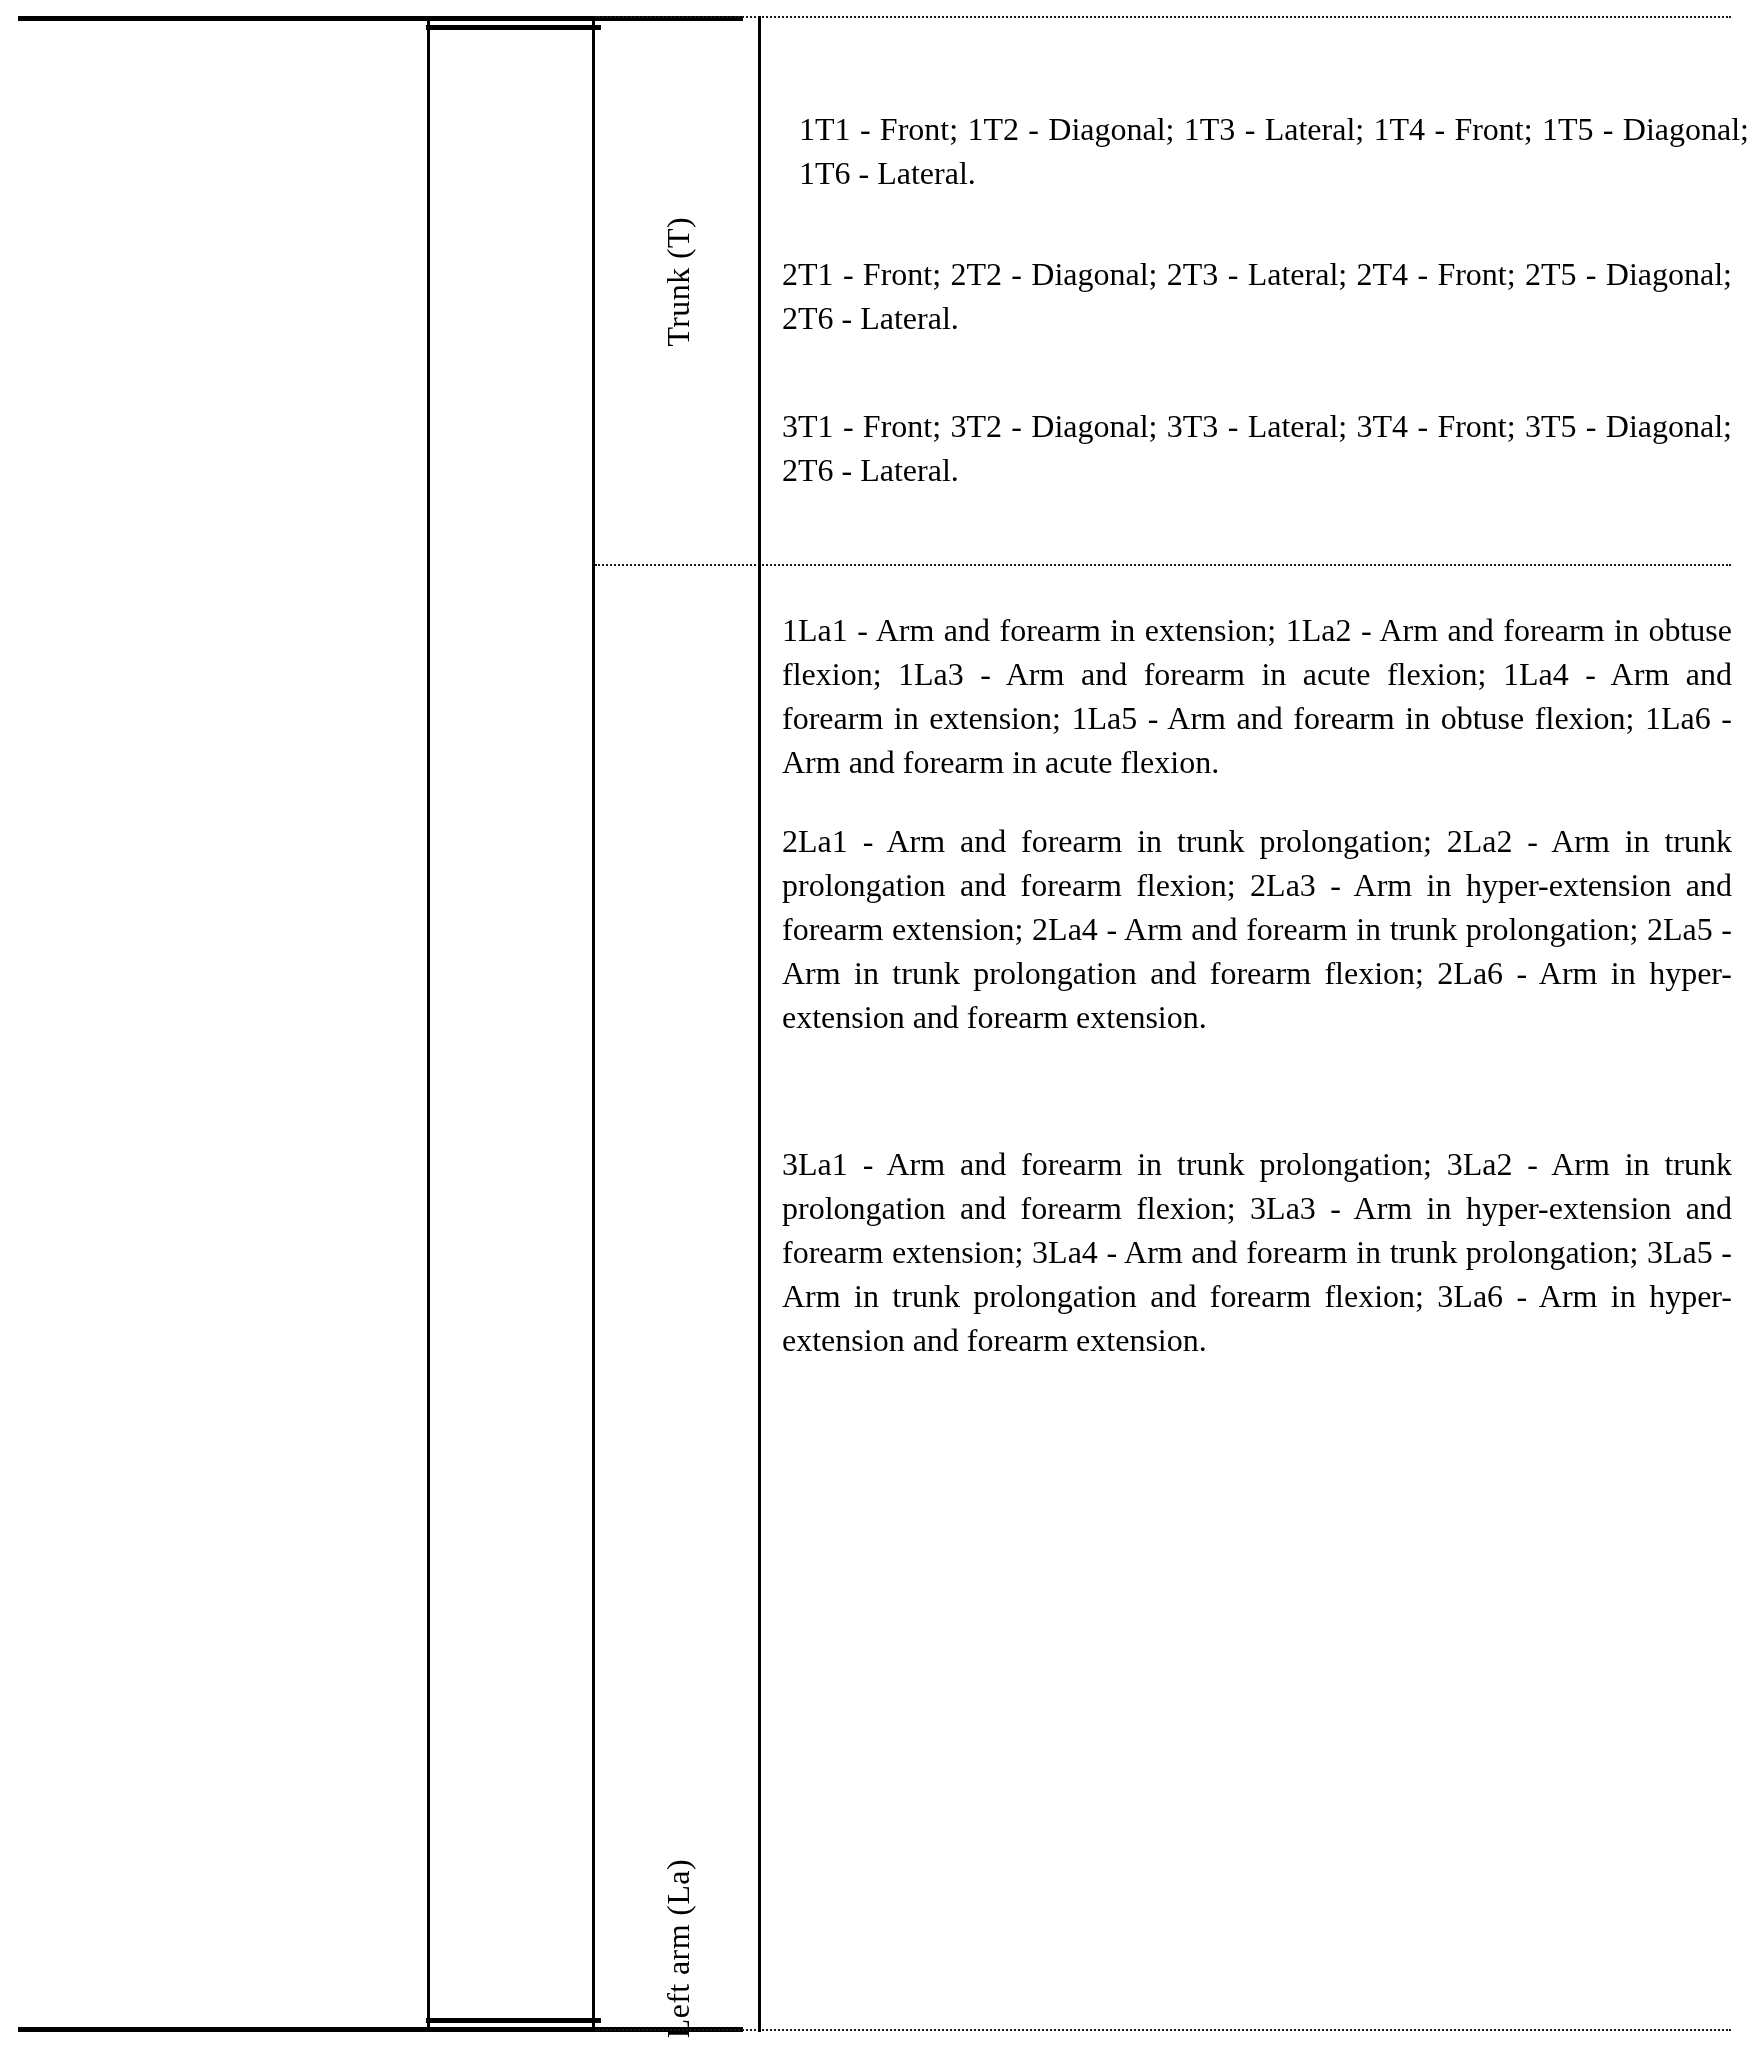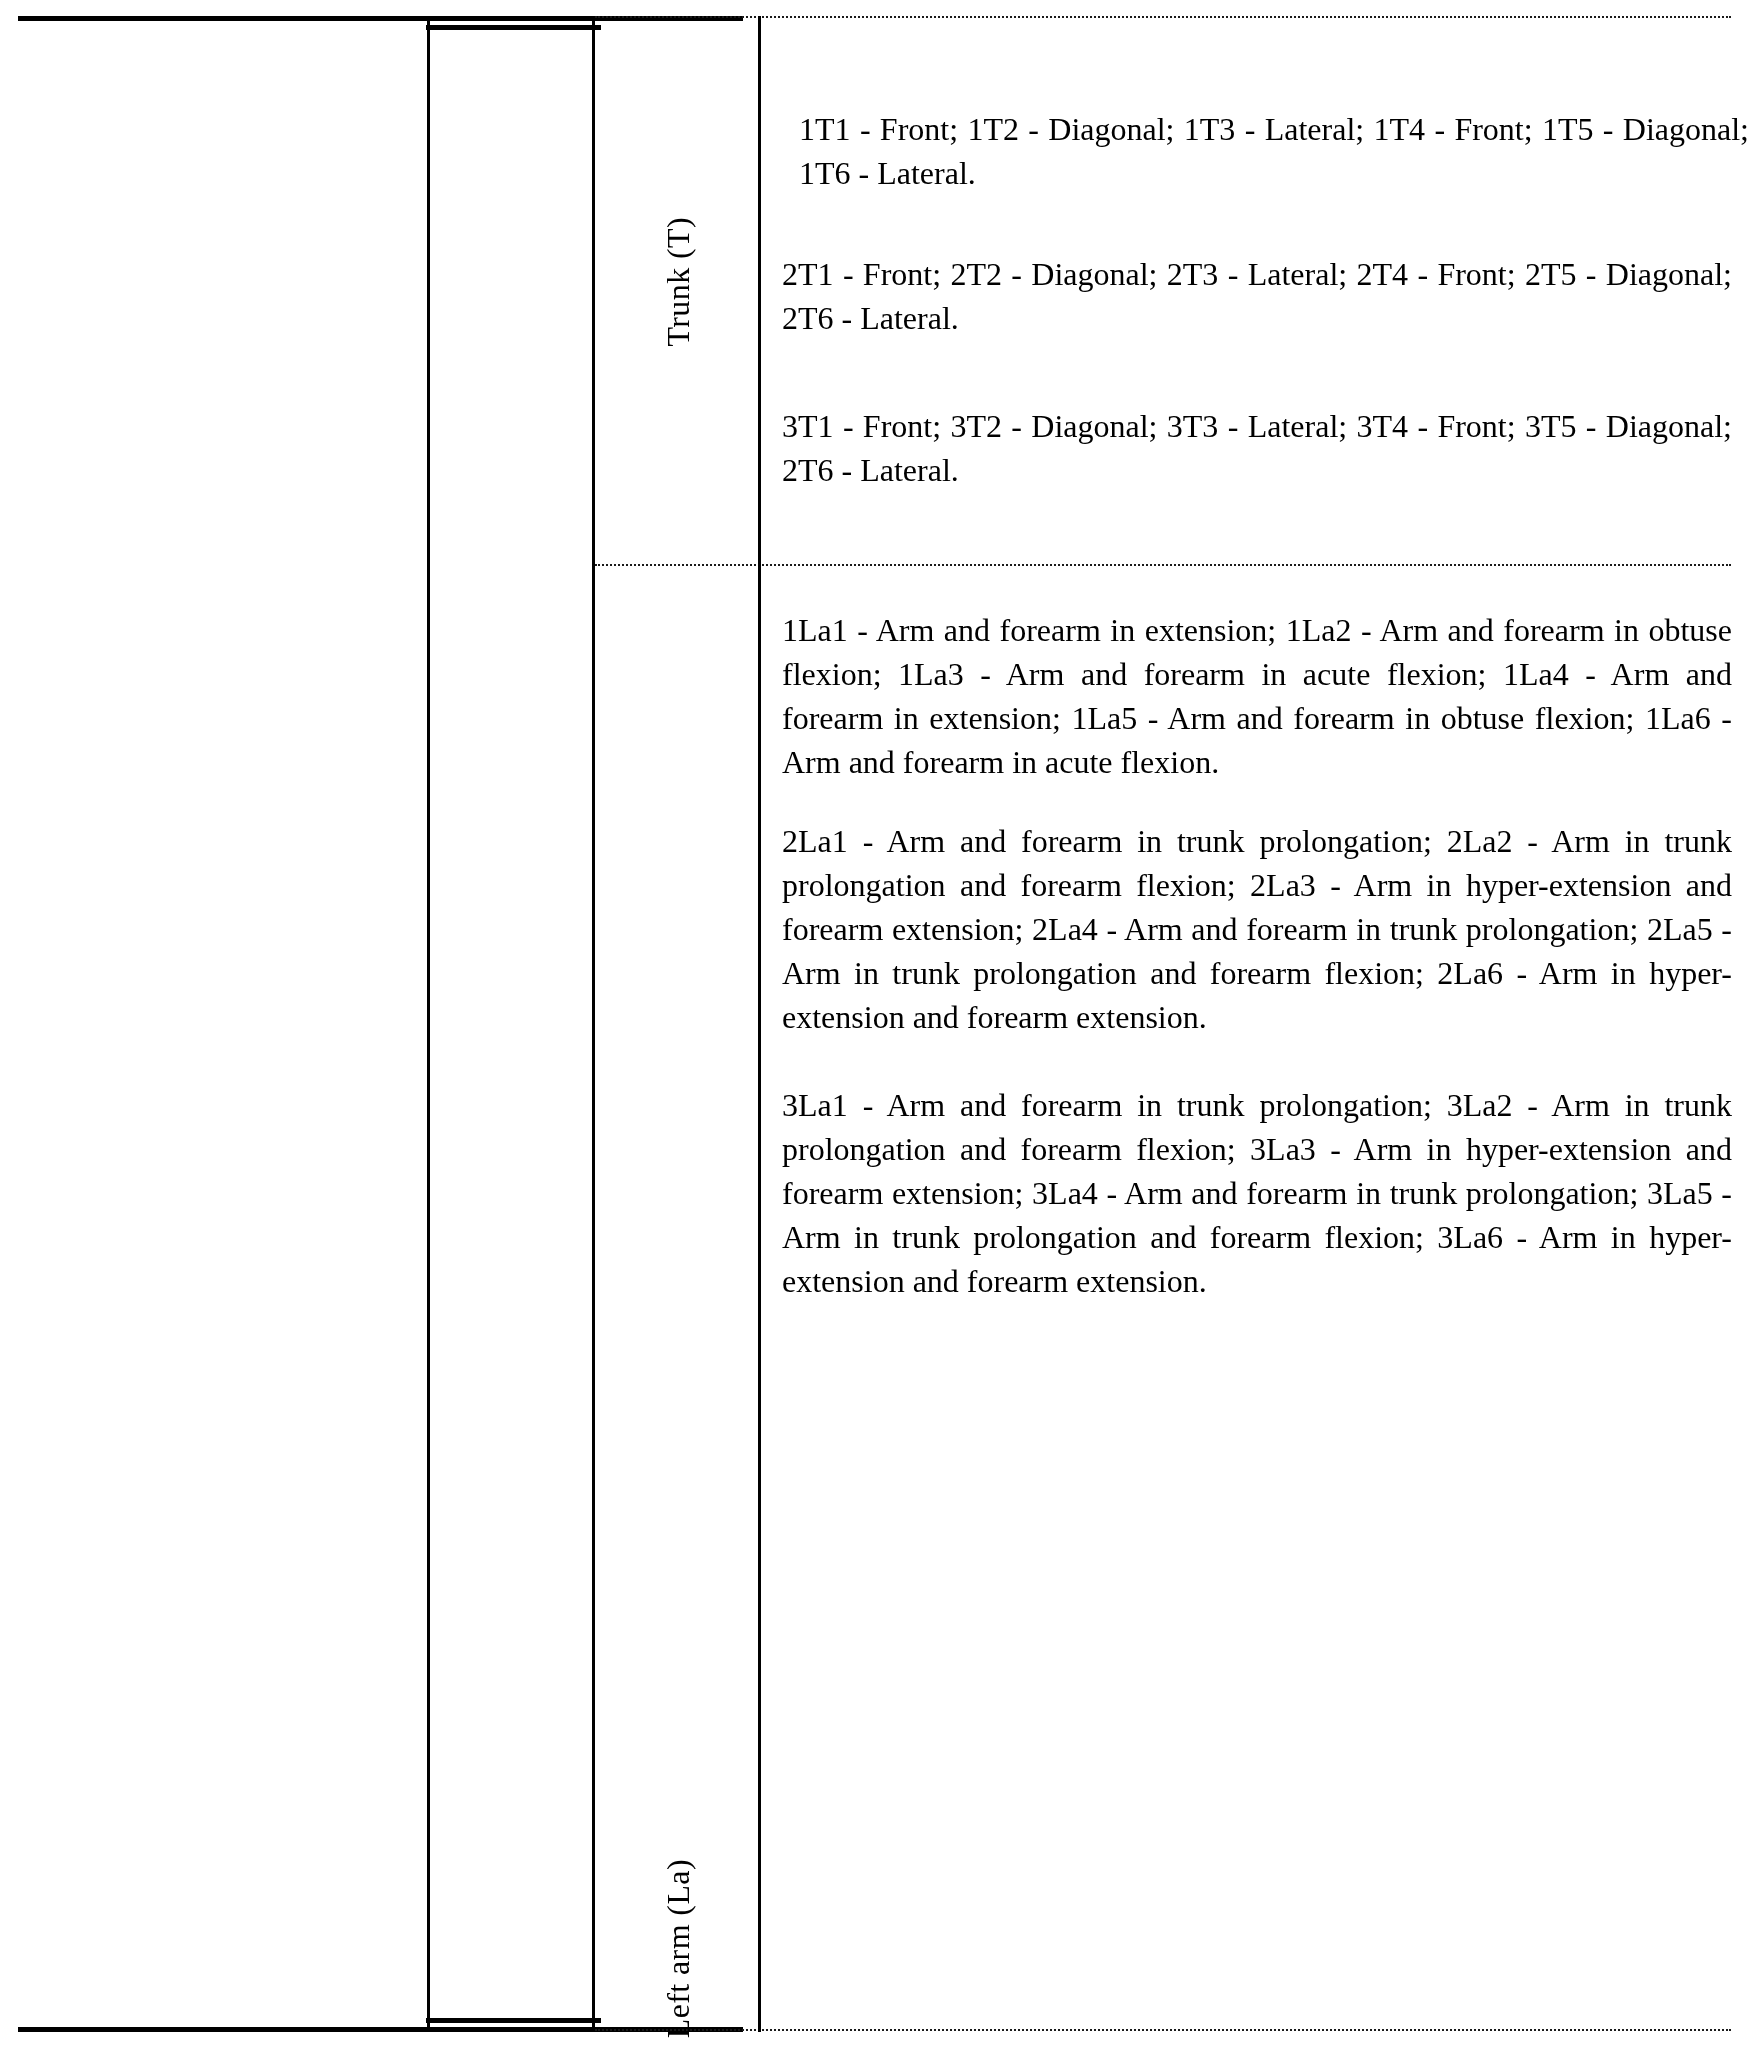--- a/index.html
+++ b/index.html
@@ -124,21 +124,21 @@
     hyphens: none;
   }
 
   
   .tb-1 { top: 91px; margin-left: 17px; }
   .tb-2 { top: 236px; }
   .tb-3 { top: 388px; }
   
   .tb-4 { top: 575px; margin-top: 17px; }
   .tb-5 { top: 803px; }
-  .tb-6 { top: 1067px; }
+  .tb-6 { top: 1126px; }
 </style>
 </head>
 <body>
 
 <div id="table-fragment">
 
   <div class="rule-thick-left top"></div>
   <div class="rule-thick-left bottom"></div>
 
   <div class="rule-dotted top"></div>

